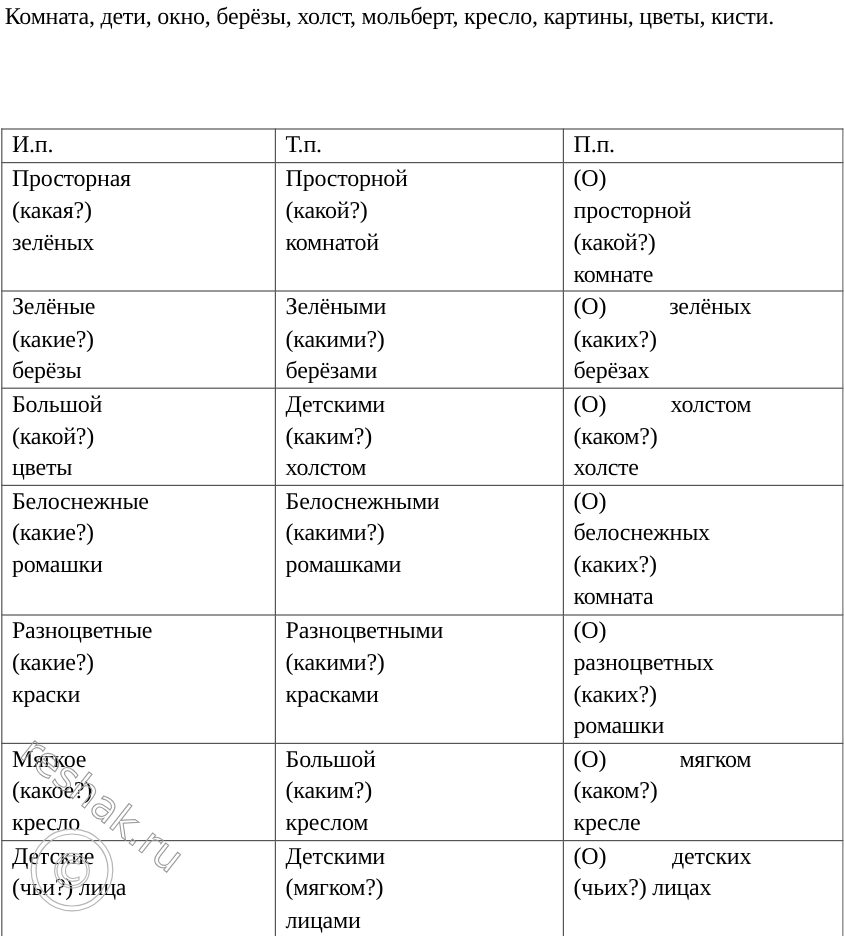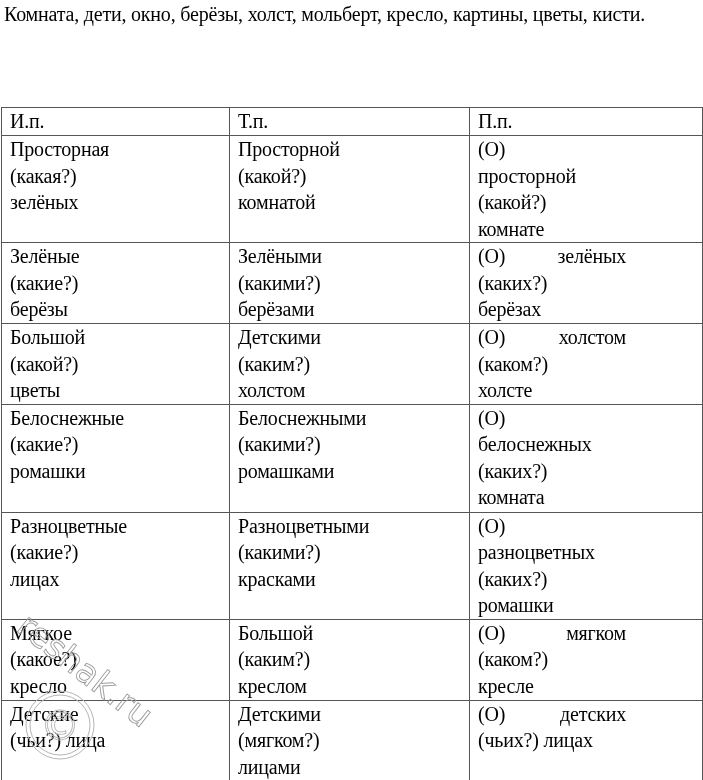--- a/index.html
+++ b/index.html
@@ -165,21 +165,21 @@
           <span class="line">(О)</span>
           <span class="line">белоснежных</span>
           <span class="line">(каких?)</span>
           <span class="line">комната</span>
         </td>
       </tr>
       <tr class="r5">
         <td>
           <span class="line">Разноцветные</span>
           <span class="line">(какие?)</span>
-          <span class="line">лицах</span>
+          <span class="line">краски</span>
         </td>
         <td>
           <span class="line">Разноцветными</span>
           <span class="line">(какими?)</span>
           <span class="line">красками</span>
         </td>
         <td>
           <span class="line">(О)</span>
           <span class="line">разноцветных</span>
           <span class="line">(каких?)</span>

